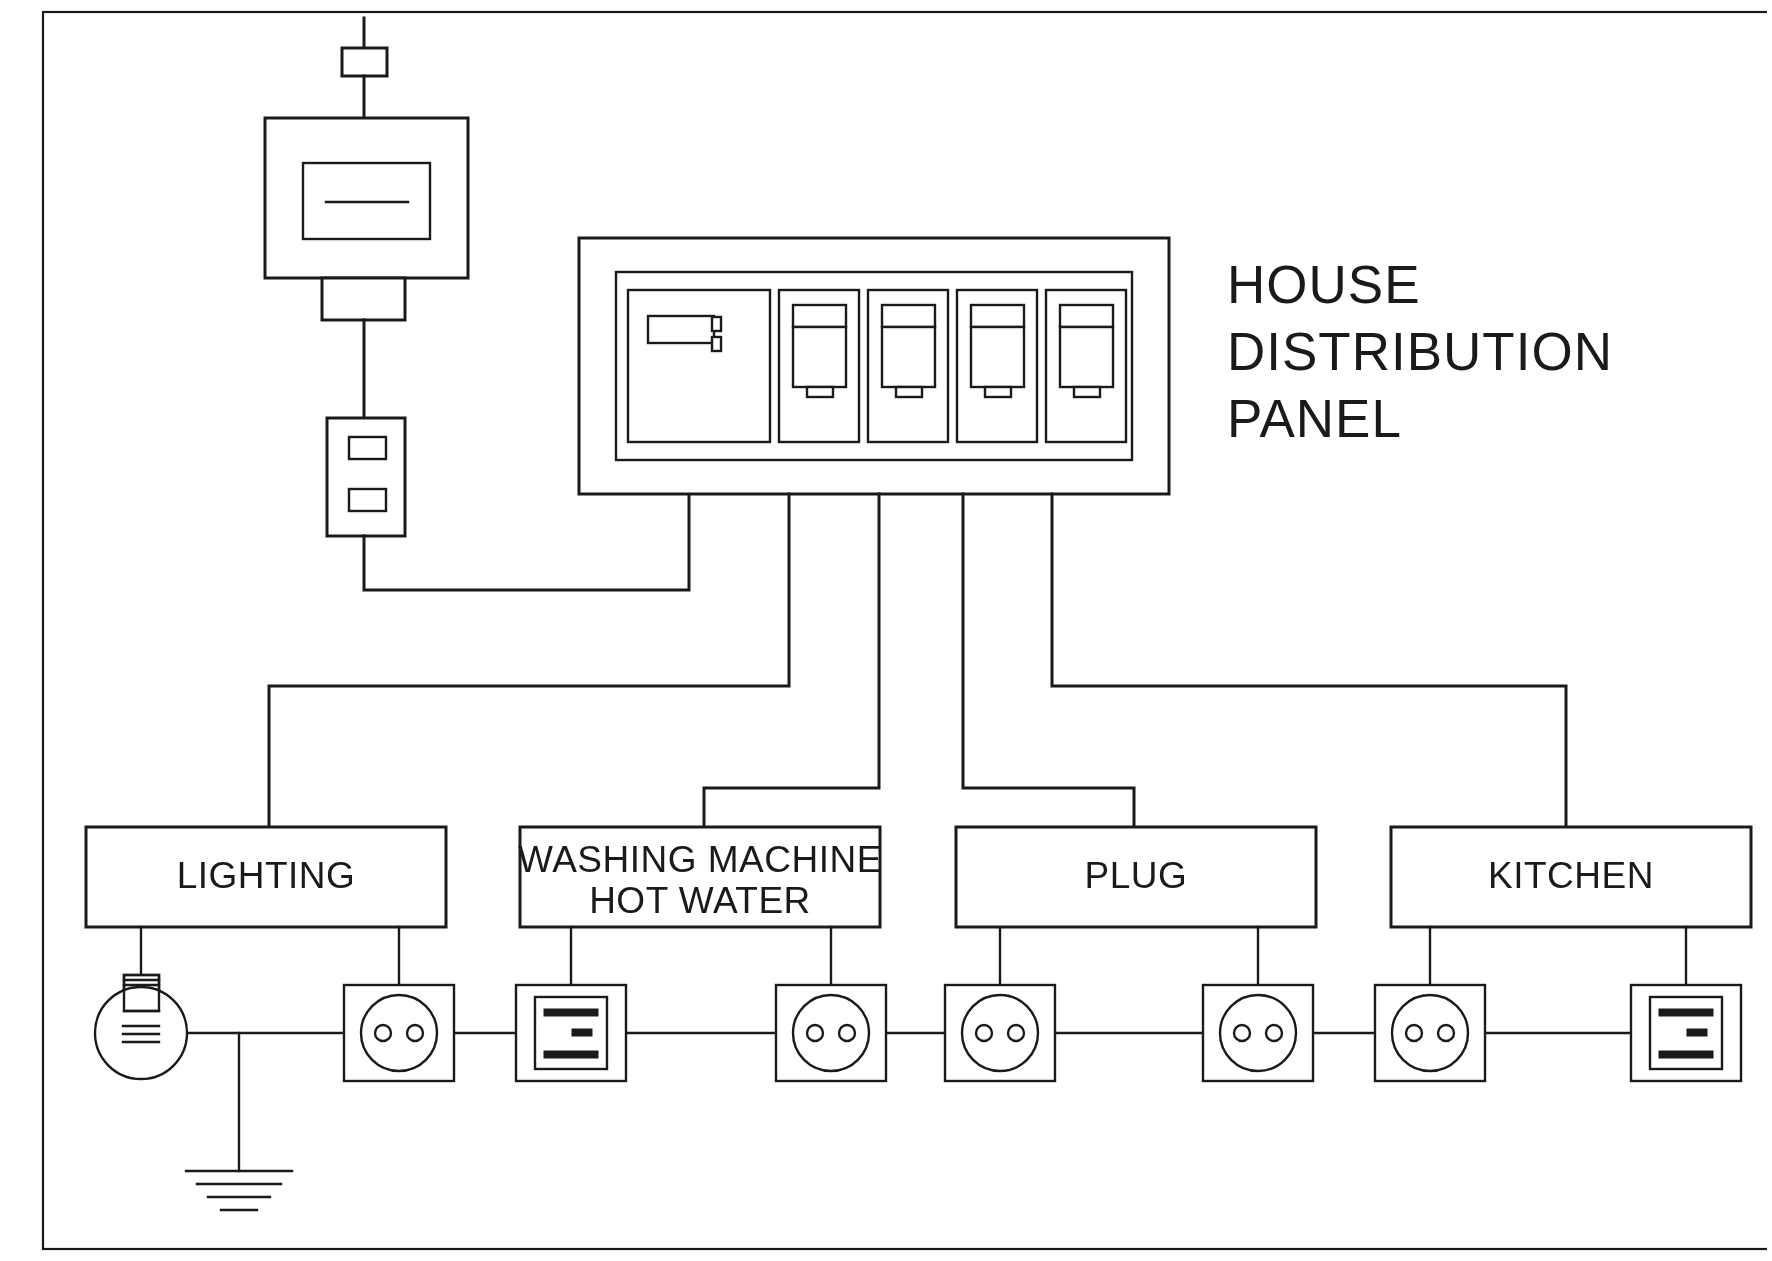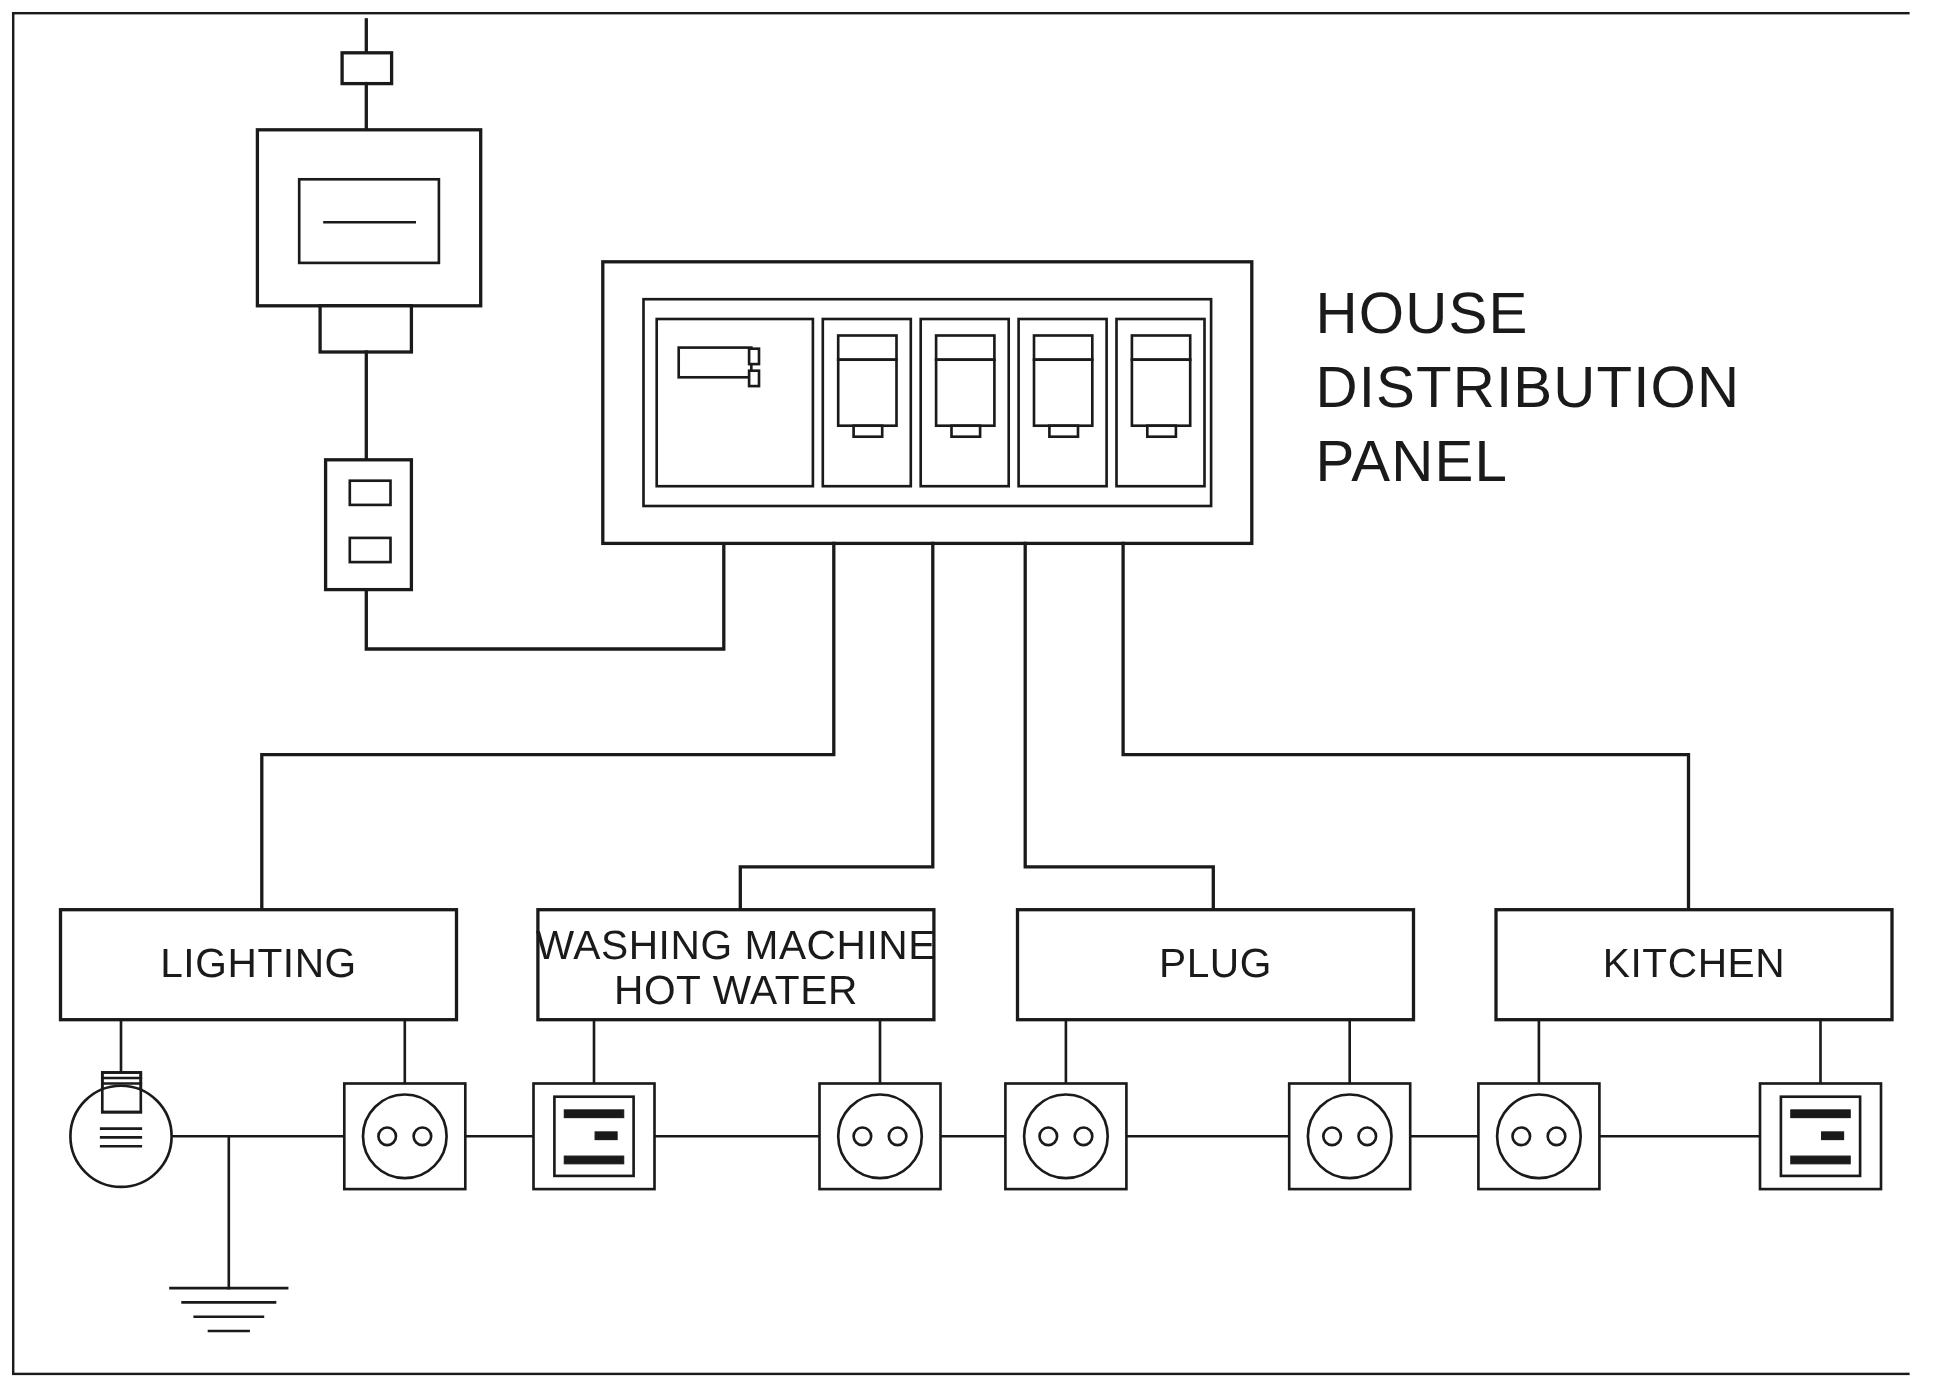--- a/index.html
+++ b/index.html
@@ -10,20 +10,21 @@
   }
   body {
     font-family: "Liberation Sans", sans-serif;
   }
   #diagram-root {
     position: relative;
     width: 1736px;
     height: 1261px;
     background: #ffffff;
     overflow: hidden;
+    padding-left: 31px;
   }
   svg#wiring-svg {
     display: block;
     width: 1772px;
     height: 1261px;
   }
   .ln {
     stroke: #1a1a1a;
     stroke-width: 3;
     fill: none;

